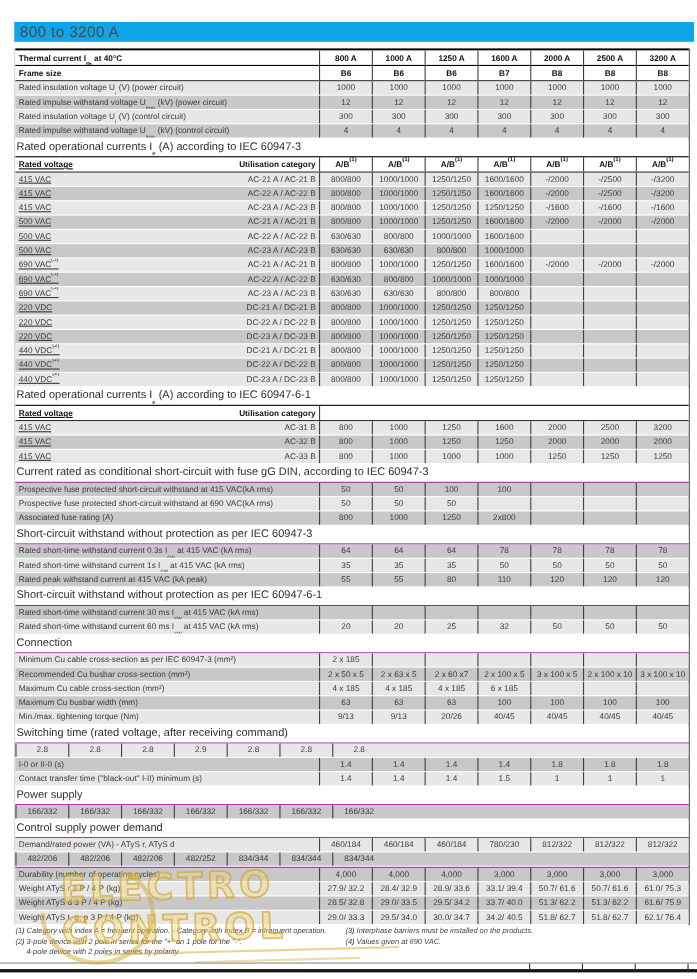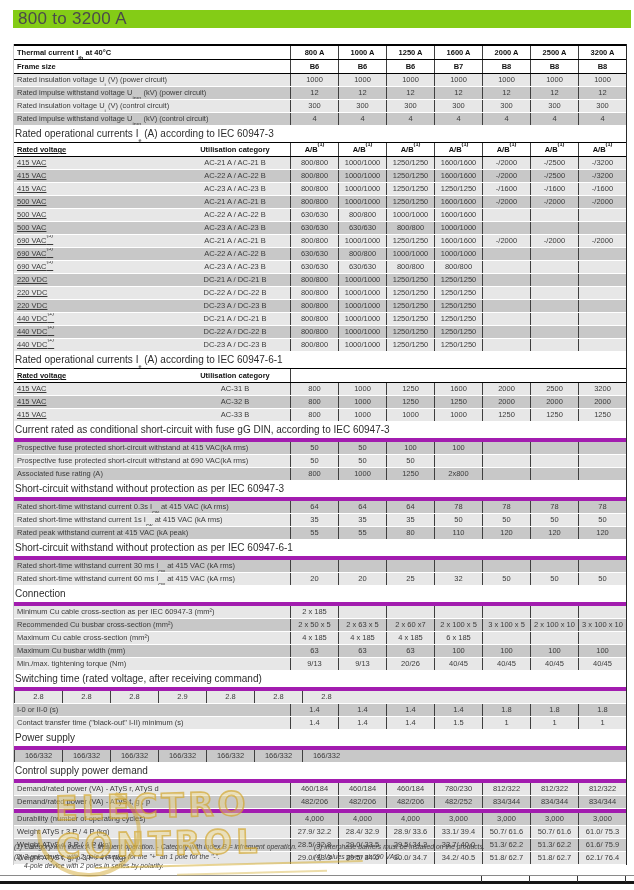--- a/index.html
+++ b/index.html
@@ -2,44 +2,44 @@
 <html><head>
 <meta charset="utf-8">
 <style>
   html,body{margin:0;padding:0;}
   body{
     width:634px;height:890px;position:relative;background:#ffffff;
     font-family:"Liberation Sans","DejaVu Sans",sans-serif;
     -webkit-font-smoothing:antialiased;overflow:hidden;
   }
   .banner{
-    position:absolute;top:10px;left:13px;right:3px;height:18px;
-    background:#84cc16;color:#4a4a4a;font-size:17px;line-height:18px;
+    position:absolute;top:20px;left:13px;right:3px;height:18px;
+    background:#0ea5e9;color:#4a4a4a;font-size:14px;line-height:18px;
     padding-left:5px;letter-spacing:.3px;
   }
   .content{
     position:absolute;top:44px;left:13px;width:614px;box-sizing:border-box;
     border-left:1px solid #cccccc;border-right:1px solid #2a2a2a;
   }
   .tbl{width:612px;}
   .top-tbl{border-top:2px solid #000;}
   .t-row{display:flex;align-items:stretch;}
   .h-row{background:#fff;border-bottom:1px solid #000;}
   .vc-h{border-top:1px solid #000;}
   .d-row{margin-bottom:1px;}
-  .lv-tbl{border-top:4px solid #a21caf;}
+  .lv-tbl{border-top:1px solid #a21caf;}
   .cell{
     box-sizing:border-box;height:12px;line-height:12px;font-size:7.5px;
     color:#3b3b3b;padding:0 3px;white-space:nowrap;overflow:hidden;
   }
   .h-row .cell{height:13px;line-height:13px;color:#101010;}
   .b{font-weight:bold;}
   .lbl{width:276px;}
   .volt{width:166px;text-decoration:underline;}
-  .cat{width:110px;text-align:center;}
+  .cat{width:110px;text-align:right;}
   .val{width:48px;text-align:center;border-left:1px solid #3f3f3f;padding:0 1px;}
   .valwide{width:336px;border-left:1px solid #3f3f3f;}
   .shade-l{background:#e7e7e7;}
   .shade-d{background:#c8c8c8;}
   .sec-title{
     height:14px;line-height:12px;padding:2px 0 0 1px;font-size:10px;color:#2d2d2d;background:#fff;
   }
   sub{font-size:5.5px;position:relative;top:2px;line-height:0;}
   sup{font-size:5.5px;position:relative;top:-3px;line-height:0;}
   .footnotes{
@@ -547,21 +547,20 @@
         <div class="cell lbl">Demand/rated power (VA) - ATyS r, ATyS d</div>
         <div class="cell val">460/184</div>
         <div class="cell val">460/184</div>
         <div class="cell val">460/184</div>
         <div class="cell val">780/230</div>
         <div class="cell val">812/322</div>
         <div class="cell val">812/322</div>
         <div class="cell val">812/322</div>
       </div>
       <div class="t-row d-row shade-d">
-        <div class="cell lbl">Demand/rated power (VA) - ATyS t, g , p</div>
         <div class="cell val">482/206</div>
         <div class="cell val">482/206</div>
         <div class="cell val">482/206</div>
         <div class="cell val">482/252</div>
         <div class="cell val">834/344</div>
         <div class="cell val">834/344</div>
         <div class="cell val">834/344</div>
       </div>
     </div>
     <div class="tbl lv-tbl">

